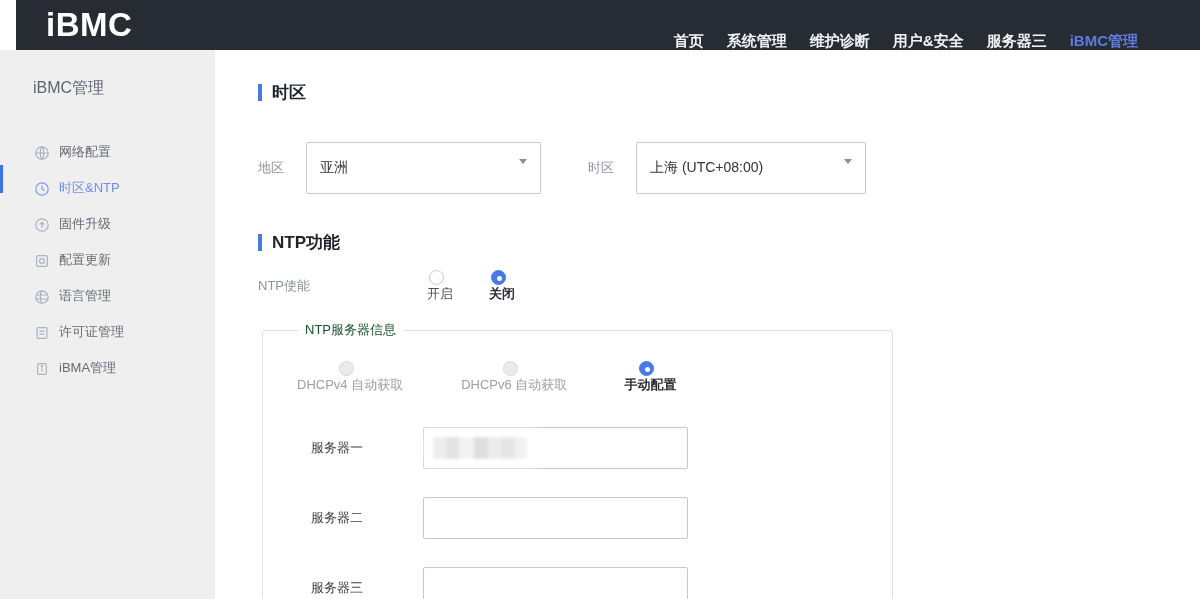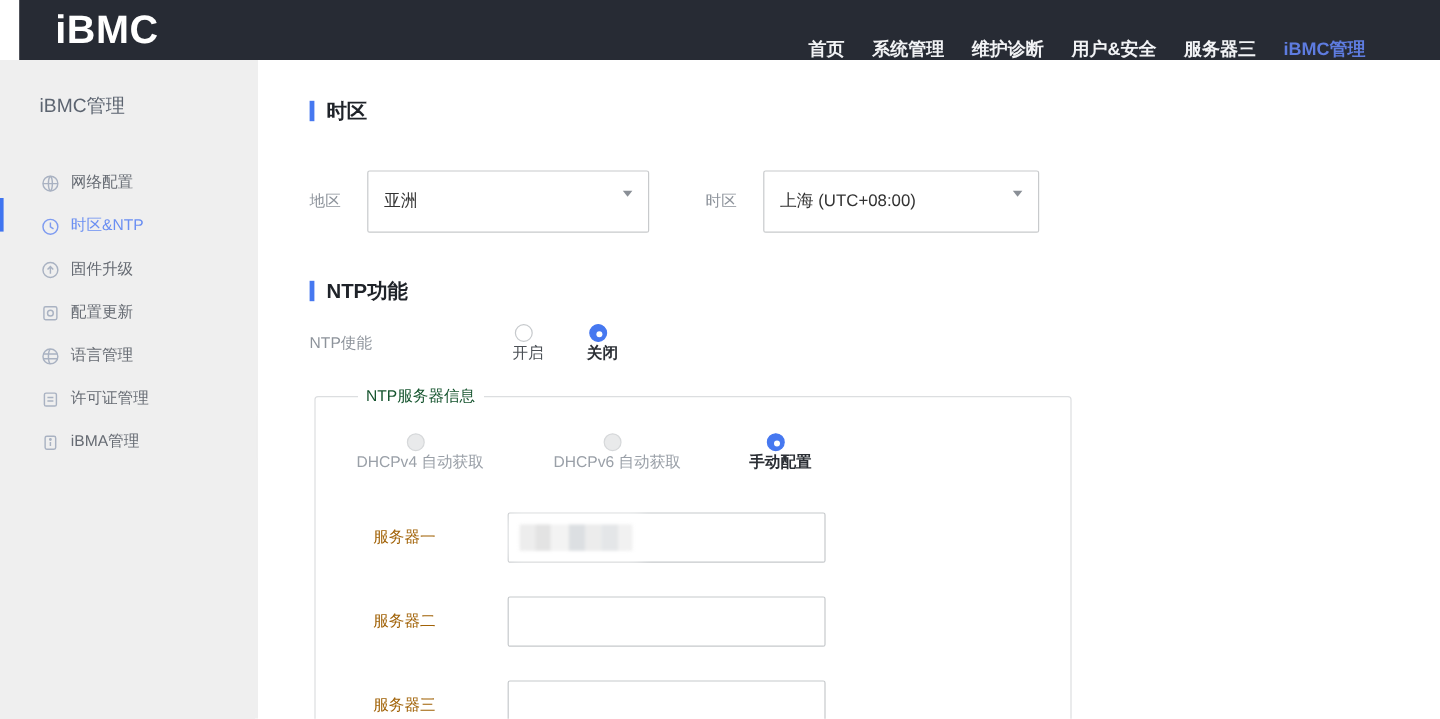--- a/index.html
+++ b/index.html
@@ -111,21 +111,21 @@
   }
   fieldset.ntp-box legend {
     font-size:13px; color:#14532d; padding:0 7px; margin-left:9px;
   }
   .modes-row { display:flex; align-items:center; }
   .mode-gap1 { margin-left:50px; }
   .mode-gap2 { margin-left:49px; }
 
   .server-row { display:flex; align-items:center; margin-top:28px; }
   .server-row.first { margin-top:33px; }
-  .srv-lab { width:112px; margin-left:22px; font-size:13px; color:#a16207; }
+  .srv-lab { width:112px; margin-left:22px; font-size:13px; color:#404040; }
   .srv-input {
     width:265px; height:42px; border:1px solid #c6c9cc; border-radius:2px;
     background:#fff; display:flex; align-items:center; padding-left:9px;
     position:relative;
   }
   .redacted { display:flex; position:relative; filter:blur(1.5px);
     box-shadow:0 0 10px 8px #ffffff; background:#fff; }
   .redacted i { display:block; height:22px; }
   .r1{width:13px;background:#ededed}.r2{width:13px;background:#e3e3e3}
   .r3{width:15px;background:#f3f3f3}.r4{width:14px;background:#dcdfe2}

